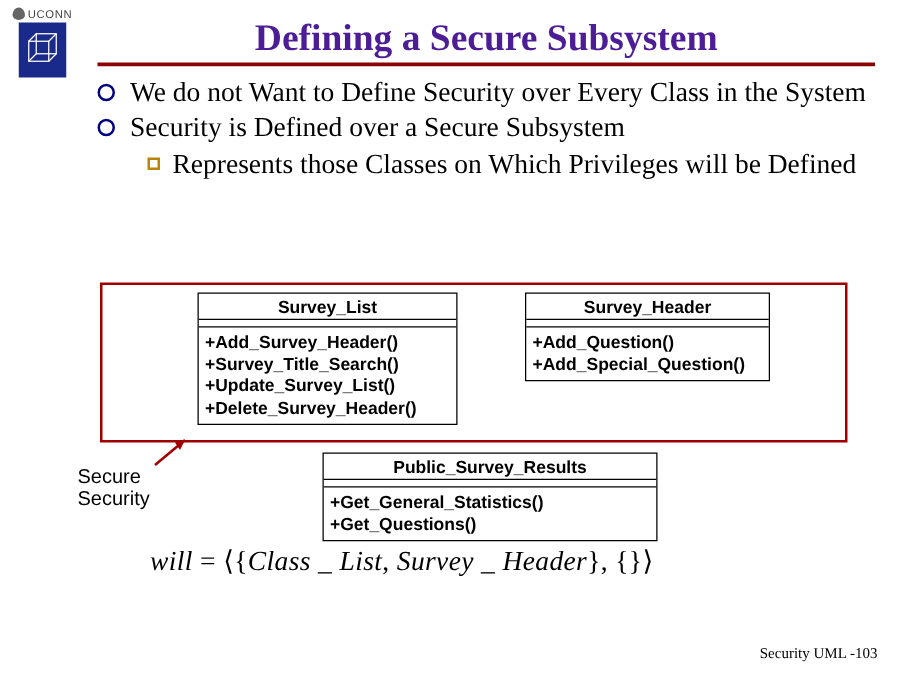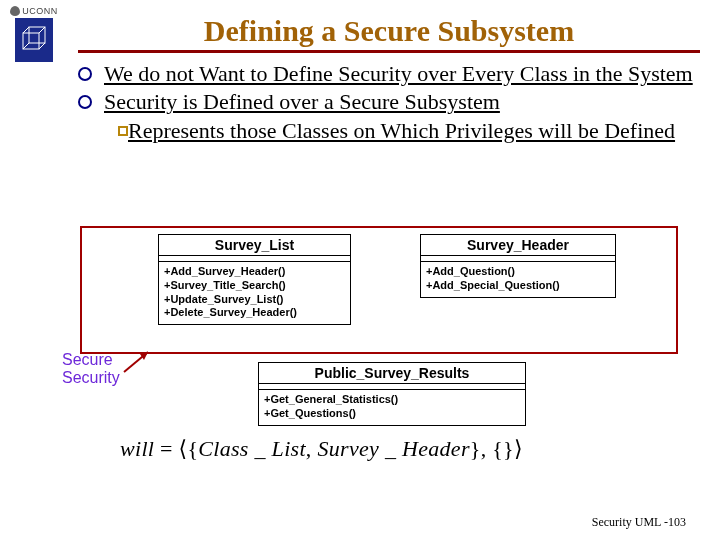--- a/index.html
+++ b/index.html
@@ -48,55 +48,55 @@
     position: relative;
     display: flex;
     align-items: center;
     justify-content: center;
   }
   .logo-cube svg { display:block; }
   .title {
     text-align: center;
     font-size: 30px;
     font-family: "Times New Roman", serif;
-    color: #a16207;
+    color: #4c1d95;
     margin: 4px 0 2px 60px;
   }
   .title-rule {
     margin-left: 60px;
     height: 3px;
     background: #8b0000;
     margin-bottom: 8px;
   }
   .content {
     margin-left: 60px;
     font-size: 22px;
     line-height: 1.2;
     font-family: "Times New Roman", serif;
-    text-decoration: underline;
   }
   .bullet-row {
     display: flex;
     align-items: flex-start;
     gap: 12px;
     margin-bottom: 2px;
   }
   .bullet-icon {
     flex: 0 0 auto;
     margin-top: 6px;
   }
   .bullet-icon.circle {
     width: 14px; height: 14px;
     border: 2px solid #000080;
     border-radius: 50%;
     background: transparent;
   }
   .sub-bullet-row {
     display: flex;
     align-items: flex-start;
+    gap: 10px;
     margin-left: 40px;
   }
   .bullet-icon.square {
     width: 10px; height: 10px;
     border: 2px solid #b8860b;
     background: transparent;
     margin-top: 8px;
   }
   .diagram-area {
     position: absolute;
@@ -124,39 +124,39 @@
     font-size: 14px;
     padding: 2px 4px;
     border-bottom: 1.5px solid #000;
     white-space: nowrap;
   }
   .uml-mid {
     height: 6px;
     border-bottom: 1.5px solid #000;
   }
   .uml-ops {
-    font-size: 11px;
+    font-size: 14px;
     font-weight: bold;
     padding: 3px 5px 4px 5px;
     line-height: 1.25;
     white-space: nowrap;
   }
   .uml-ops div { }
-  .survey-list { top: 8px; left: 78px; width: 193px; }
+  .survey-list { top: 8px; left: 78px; width: 208px; }
   .survey-header { top: 8px; left: 340px; width: 196px; }
   .public-results {
     top: 136px; left: 178px; width: 268px;
   }
   .callout-label {
     position: absolute;
-    top: 125px;
+    top: 147px;
     left: -18px;
     font-family: Arial, sans-serif;
     font-size: 16px;
-    color: #6d28d9;
+    color: #000000;
     line-height: 1.15;
   }
   .callout-arrow {
     position: absolute;
     top: 120px;
     left: 38px;
     width: 40px;
     height: 30px;
   }
   .formula {
@@ -164,21 +164,21 @@
     top: 436px;
     left: 120px;
     font-family: "Times New Roman", serif;
     font-size: 22px;
     font-style: italic;
     letter-spacing: 0.3px;
   }
   .formula .rm { font-style: normal; }
   .footer {
     position: absolute;
-    right: 34px;
+    right: 18px;
     bottom: 10px;
     font-family: "Times New Roman", serif;
     font-size: 12px;
     color: #000;
   }
 </style>
 </head>
 <body>
 
 <div class="slide">

